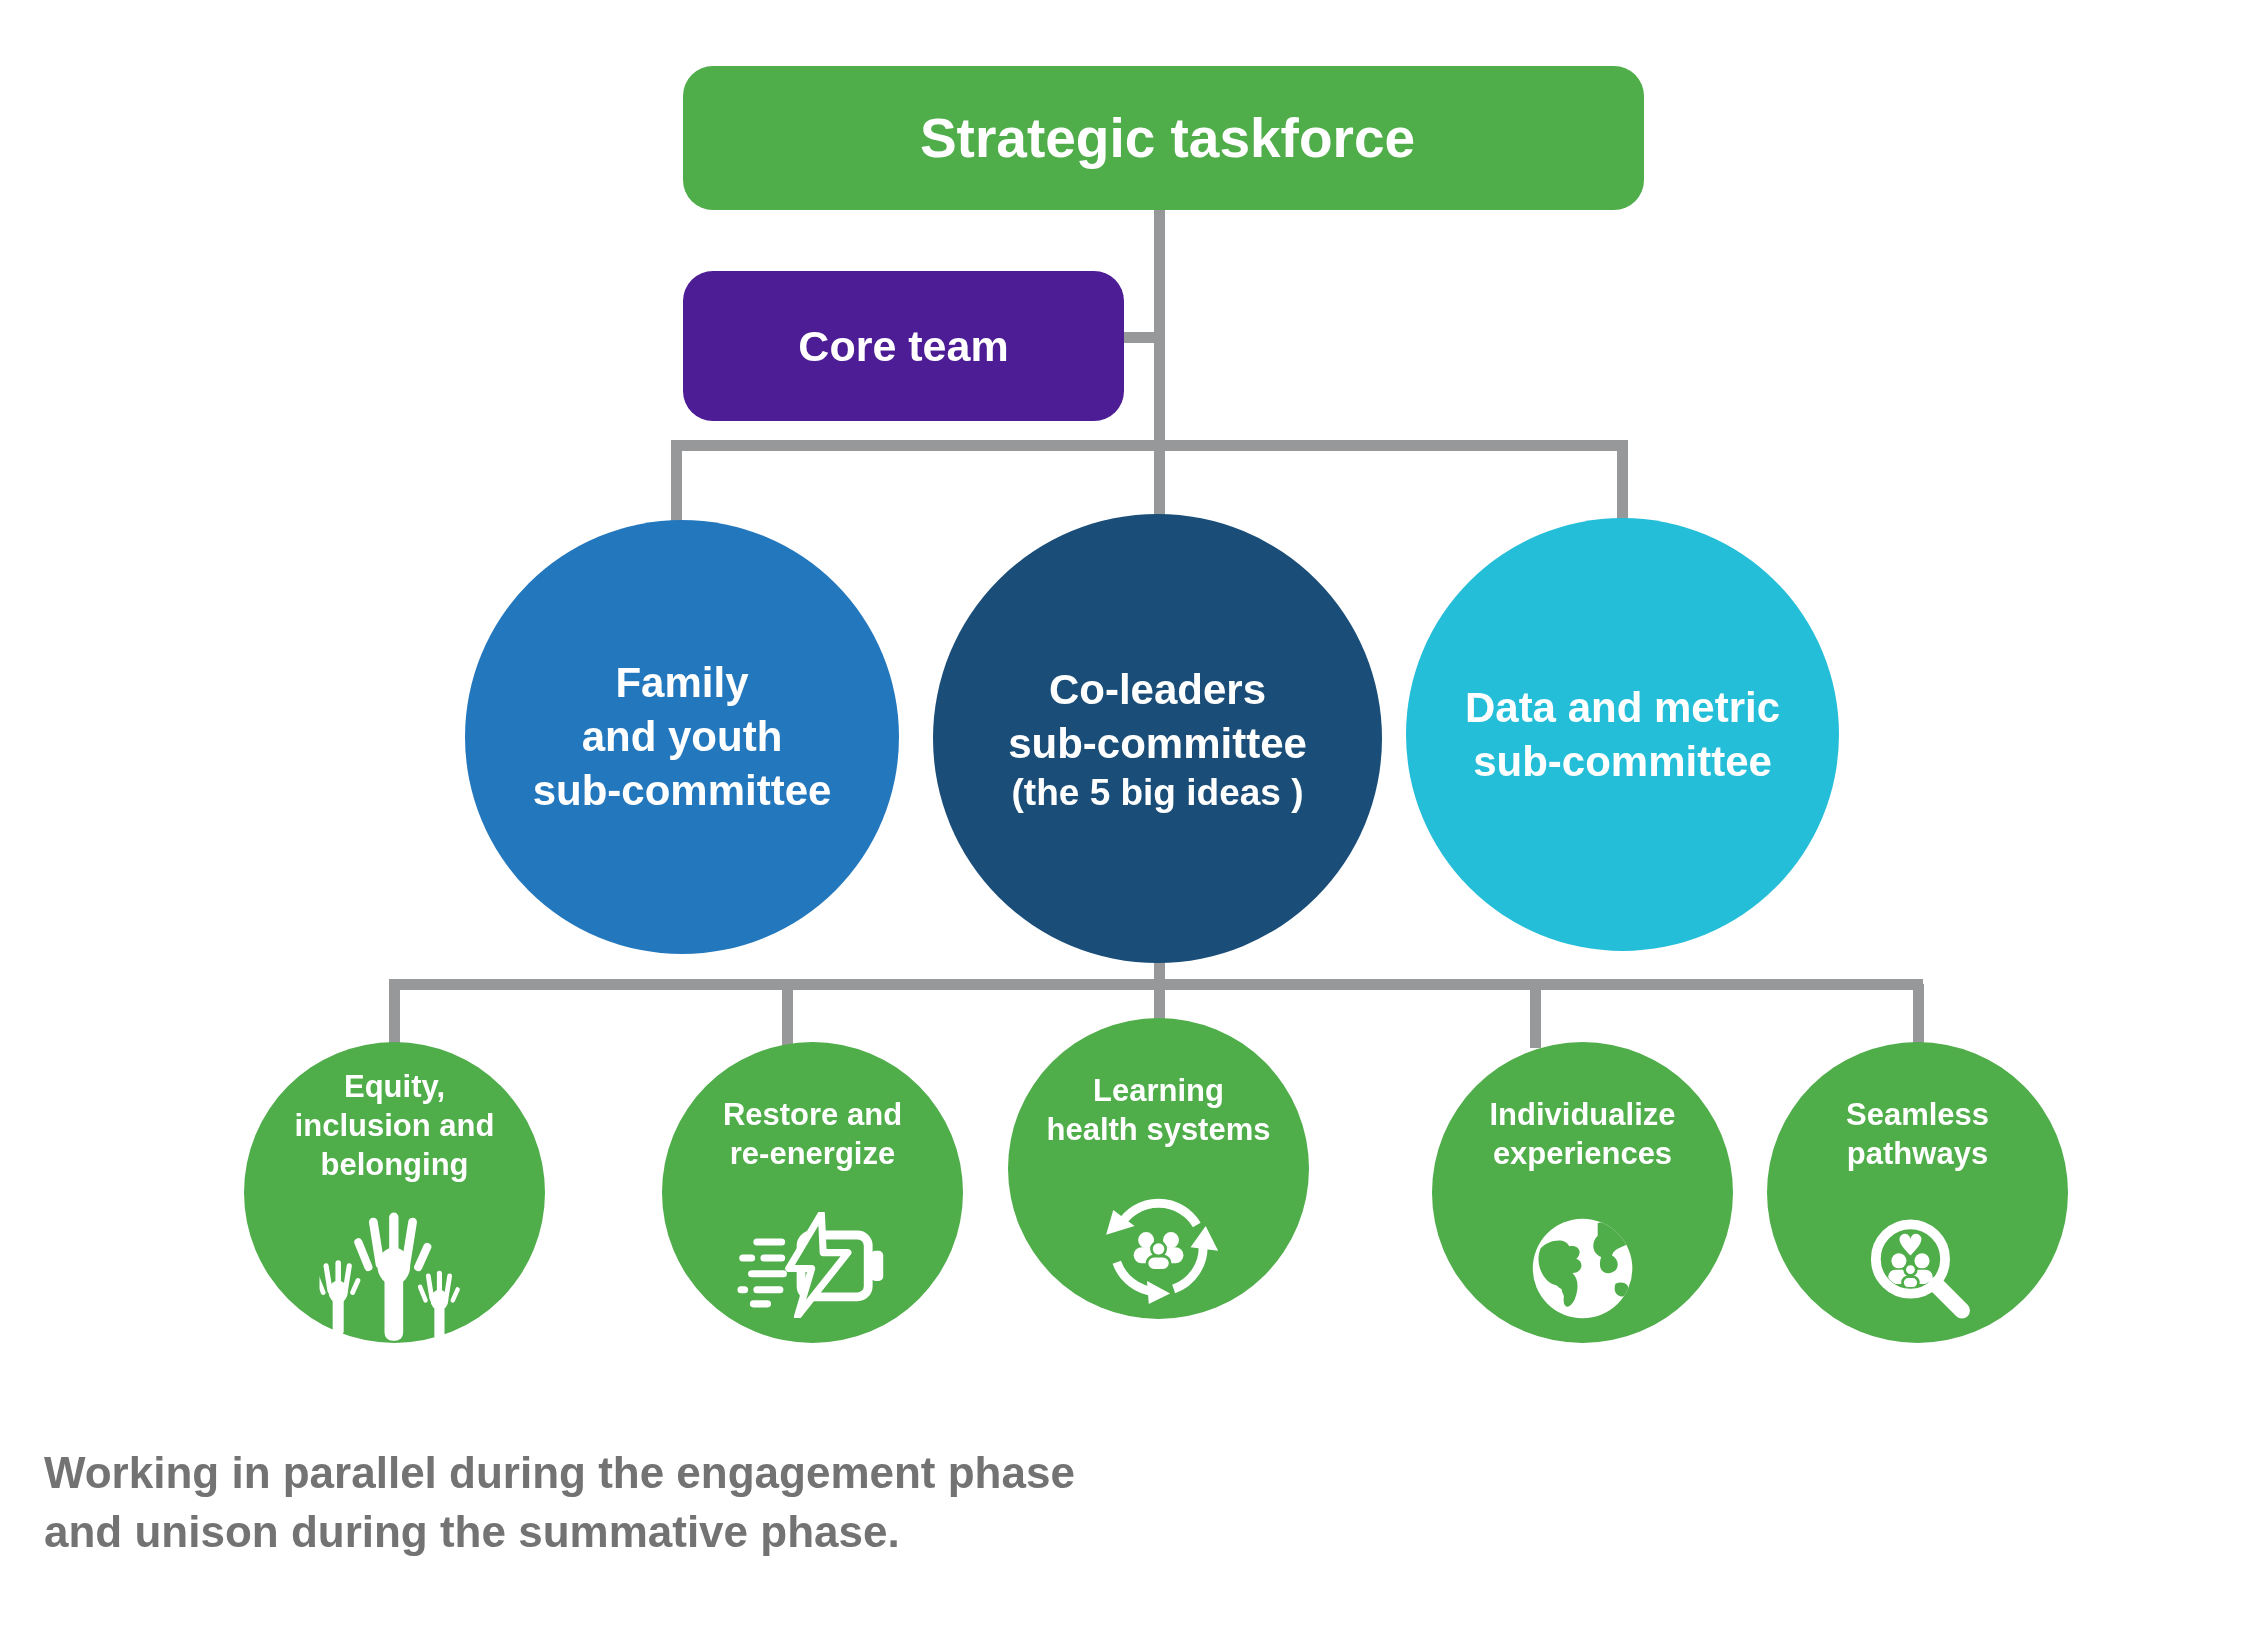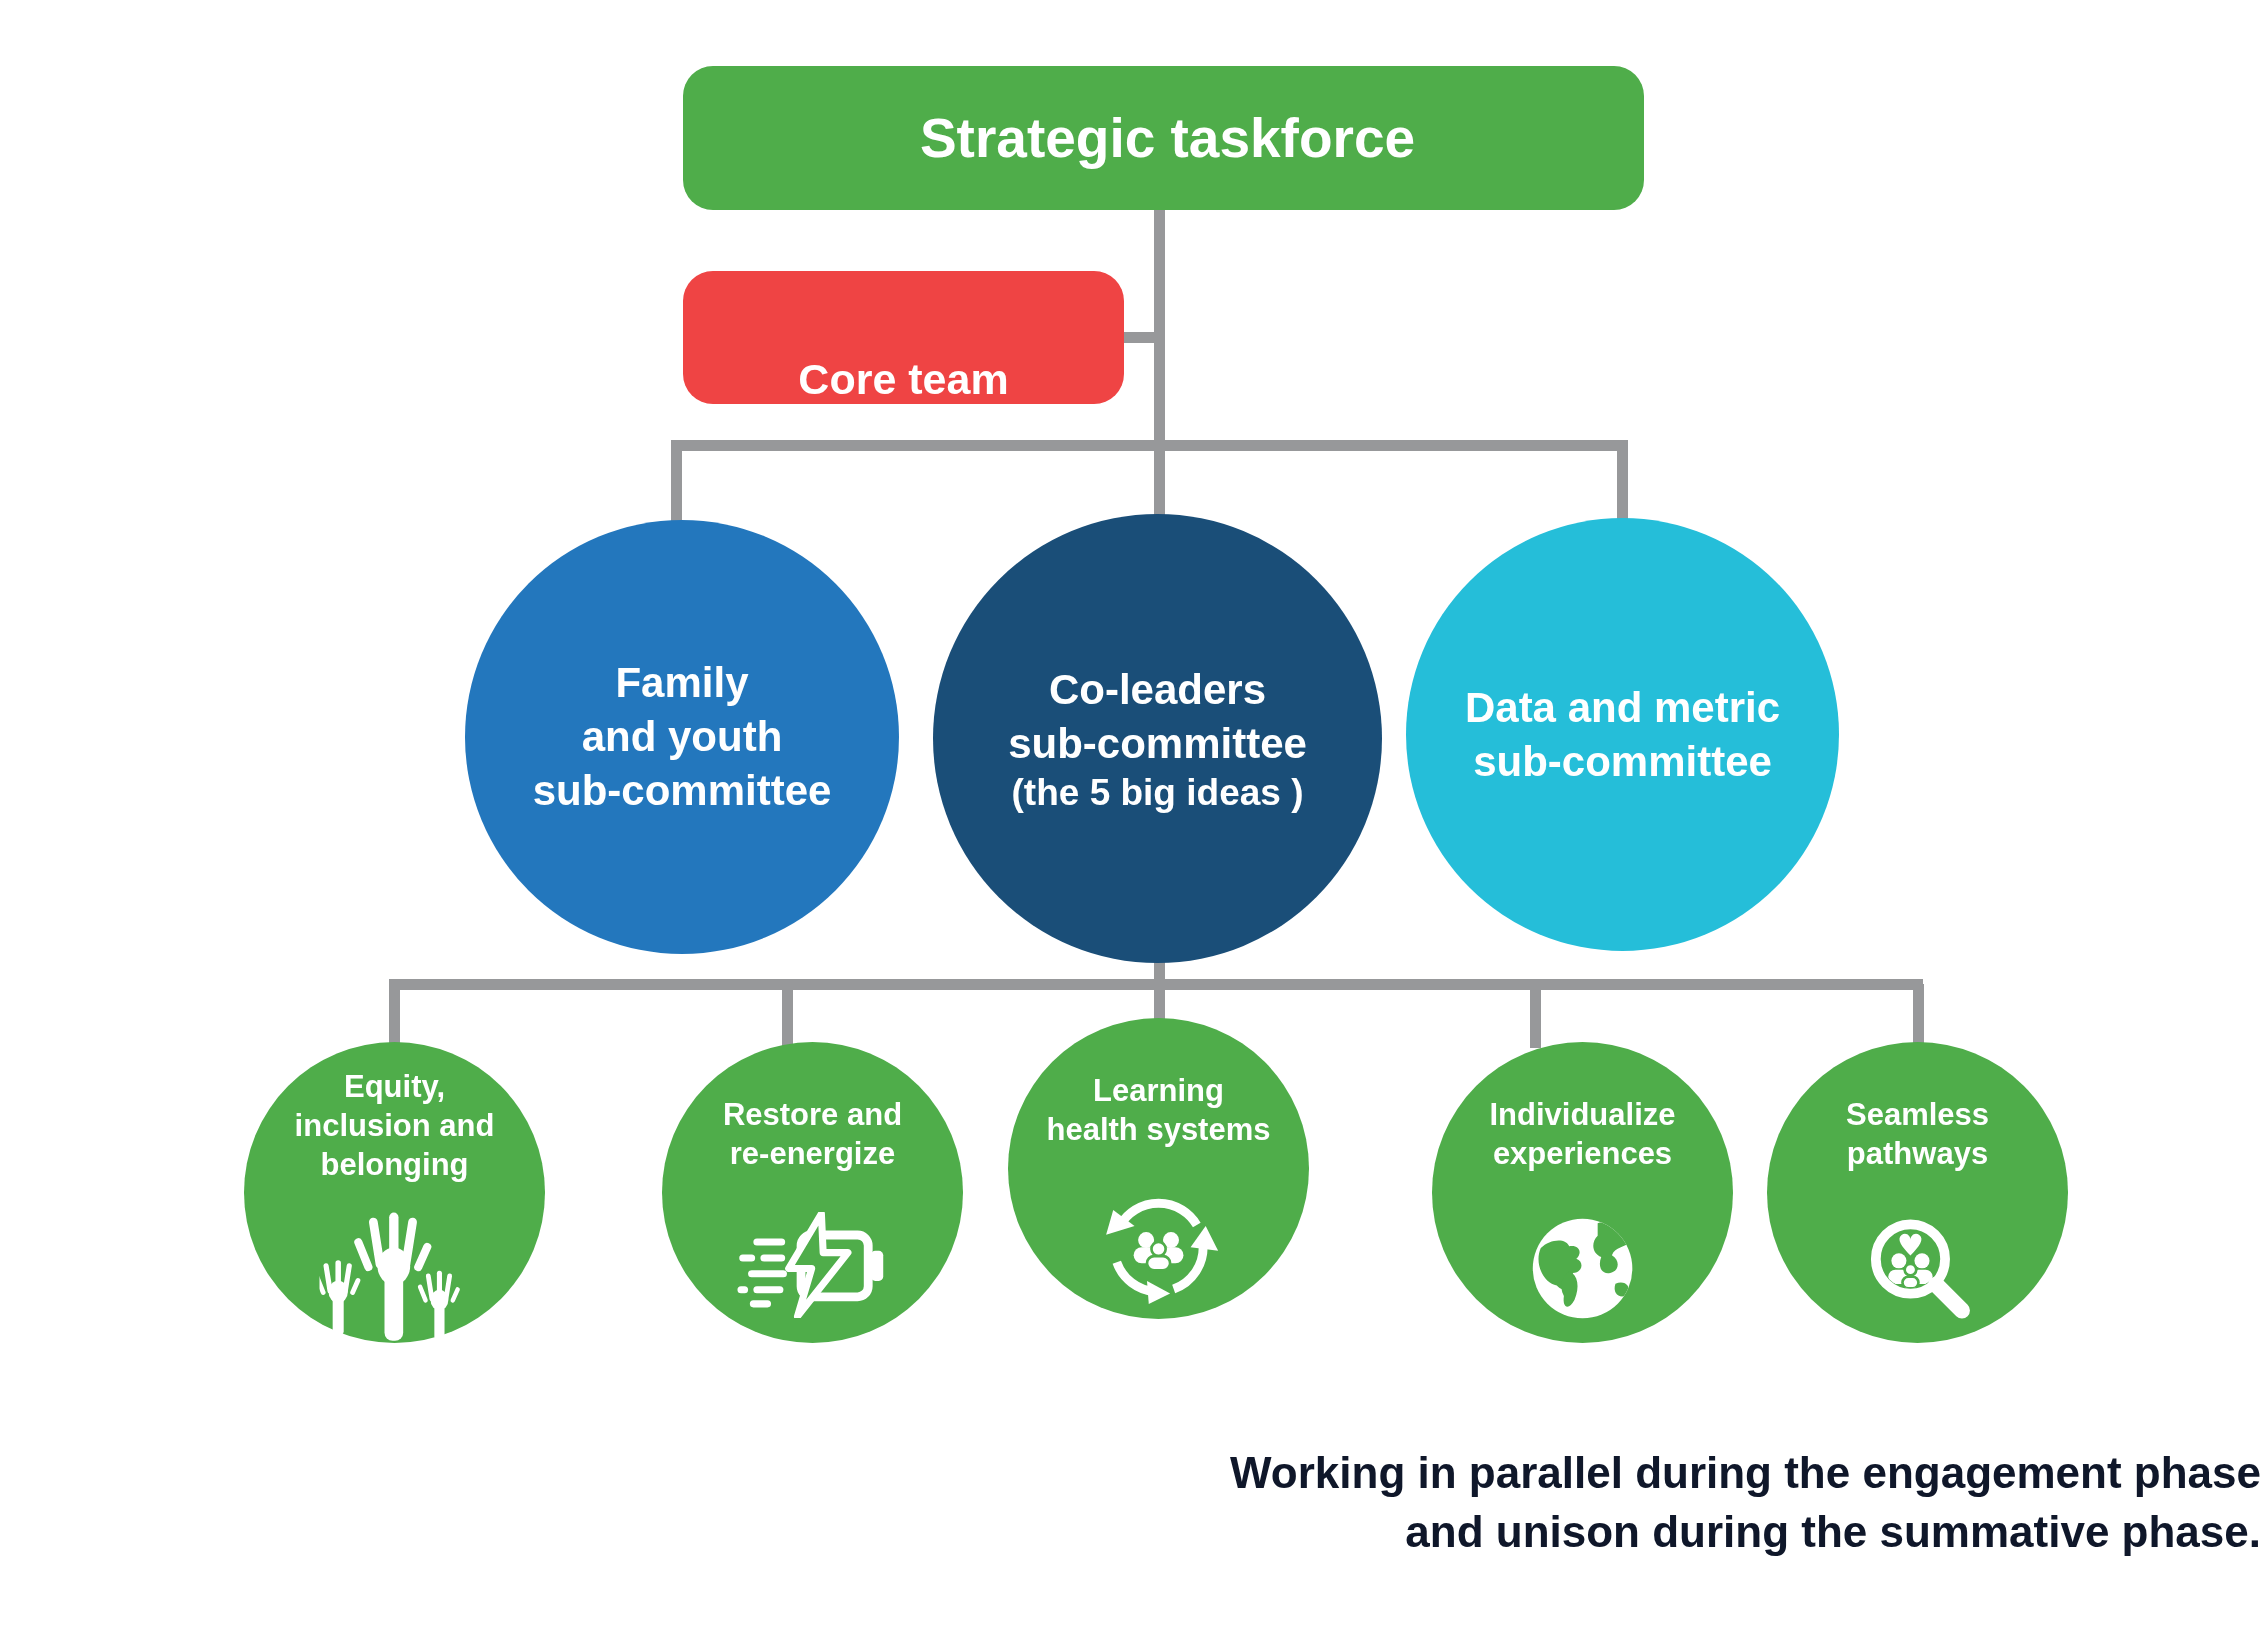--- a/index.html
+++ b/index.html
@@ -6,40 +6,40 @@
   .stage{
     position:relative;width:2261px;height:1625px;background:#ffffff;
     font-family:"Liberation Sans",sans-serif;font-weight:bold;overflow:hidden;
   }
   .line{position:absolute;background:#97989a;}
   .box{
     position:absolute;display:flex;align-items:center;justify-content:center;
     color:#ffffff;border-radius:30px;text-align:center;
   }
   .root-box{left:683px;top:66px;width:953px;height:144px;background:#4fad4a;font-size:55px;padding-left:8px;}
-  .core-box{left:683px;top:271px;width:441px;height:133px;background:#ef4444;font-size:43px;align-items:flex-end;}
+  .core-box{left:683px;top:271px;width:441px;height:150px;background:#4c1d95;font-size:43px;}
   .circle{
     position:absolute;border-radius:50%;color:#ffffff;text-align:center;
     display:flex;flex-direction:column;align-items:center;justify-content:center;
   }
   .family-circle{left:465px;top:520px;width:434px;height:434px;background:#2377bd;font-size:42px;line-height:54px;}
   .coleaders-circle{left:933px;top:514px;width:449px;height:449px;background:#1a4e78;font-size:42px;line-height:54px;align-items:center;}
   .coleaders-circle .subline{font-size:37px;line-height:43px;}
   .data-circle{left:1406px;top:518px;width:433px;height:433px;background:#25bed9;font-size:42px;line-height:54px;}
   .gc{
     position:absolute;width:301px;height:301px;border-radius:50%;background:#4fad4a;
     color:#ffffff;font-size:31px;line-height:39px;text-align:center;
   }
   .gc .gc-text{position:absolute;left:0;right:0;}
   .gc .gc-text.three{top:25px;}
   .gc .gc-text.two{top:53px;}
   .gc .gc-icon{position:absolute;left:50%;transform:translateX(-50%);}
   .caption{
-    position:absolute;left:44px;top:1443px;width:2217px;text-align:right;
-    color:#0f172a;font-size:44px;line-height:59px;
+    position:absolute;left:44px;top:1443px;width:2217px;text-align:left;
+    color:#737373;font-size:44px;line-height:59px;
   }
 </style>
 </head>
 <body>
 
 <div class="stage">
 
   <div class="line" style="left:1154px;top:210px;width:10.6px;height:779px;"></div>
   <div class="line" style="left:1117px;top:332px;width:42px;height:10.6px;"></div>
   <div class="line" style="left:671px;top:440px;width:957px;height:10.6px;"></div>

